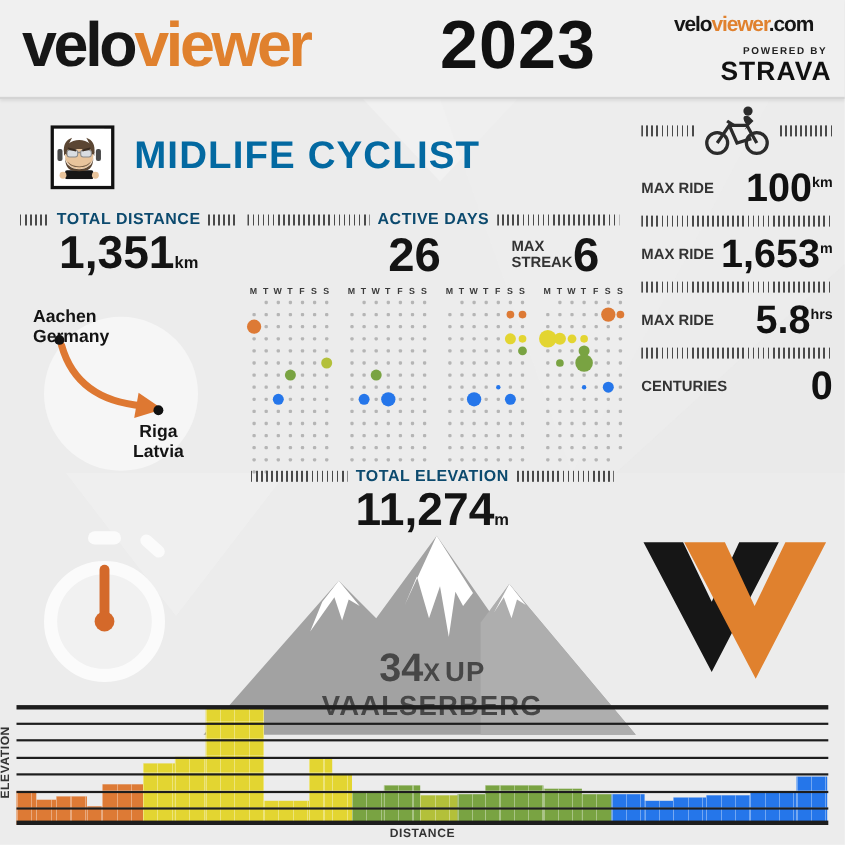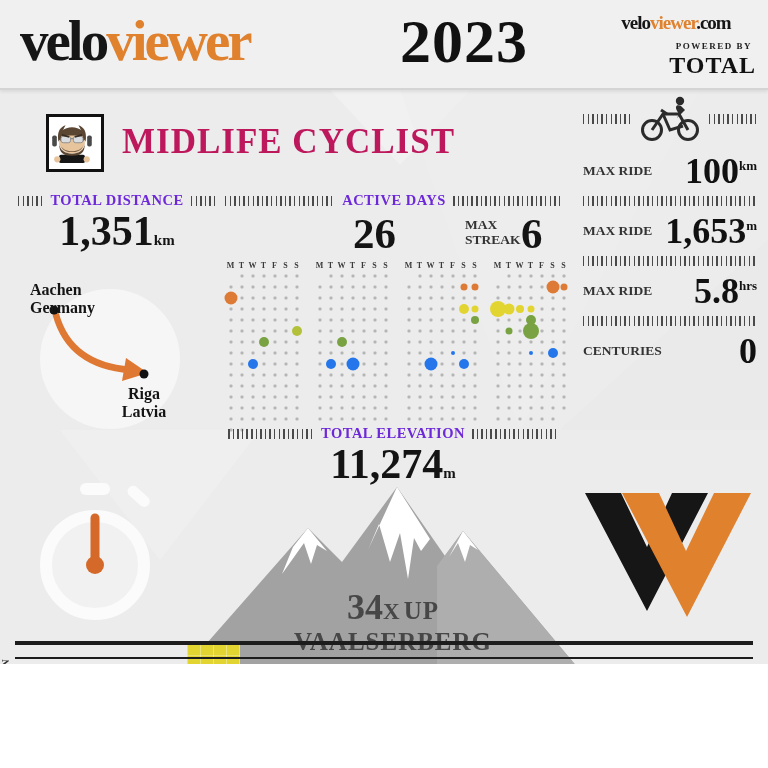--- a/index.html
+++ b/index.html
@@ -1,36 +1,36 @@
 <!DOCTYPE html>
 <html><head>
 <meta charset="utf-8">
 <style>
   html,body{margin:0;padding:0;}
-  .canvas{position:relative;width:768px;height:664px;background:#ececec;overflow:hidden;
-          font-family:Liberation Serif, serif;color:#222;}
+  .canvas{position:relative;width:768px;height:768px;background:#ececec;overflow:hidden;
+          font-family:Liberation Sans, sans-serif;color:#222;}
   .wm{position:absolute;inset:0;z-index:0;}
   
   .header{position:absolute;left:0;top:0;width:768px;height:88px;background:#f0f0f0;
           border-bottom:2px solid #d4d4d4;box-shadow:0 2px 3px rgba(0,0,0,.08);z-index:3;}
   .logo{position:absolute;left:20px;top:8px;font-size:57px;font-weight:bold;letter-spacing:-3px;color:#161616;}
   .logo .accent{color:#e0812e;}
   .year{position:absolute;left:400px;top:6px;font-size:62px;font-weight:bold;letter-spacing:1px;color:#111;}
   .site{position:absolute;right:12px;top:12px;width:160px;text-align:center;}
   .site .url{font-size:19px;font-weight:bold;letter-spacing:-1px;color:#161616;}
   .site .url .accent{color:#e0812e;}
   .site .pby{font-size:9px;font-weight:bold;letter-spacing:1.5px;color:#222;margin-top:7px;text-align:right;padding-right:4px;}
   .site .strava{font-size:24px;font-weight:bold;letter-spacing:1px;color:#111;text-align:right;margin-top:1px;}
   
   .avatar{position:absolute;left:46px;top:114px;width:52px;height:52px;background:#fff;border:3px solid #111;z-index:3;}
-  .athlete{position:absolute;left:122px;top:122px;font-size:35px;font-weight:bold;letter-spacing:1px;color:#be185d;z-index:3;}
+  .athlete{position:absolute;left:122px;top:122px;font-size:35px;font-weight:bold;letter-spacing:1px;color:#0369a1;z-index:3;}
   
   .ticks{height:10px;background:repeating-linear-gradient(90deg,#4a4a4a 0 1.5px,transparent 1.5px 4.6px);}
   .seclabel{display:flex;align-items:center;gap:7px;}
-  .seclabel .txt{font-size:14.5px;font-weight:bold;color:#6d28d9;letter-spacing:.5px;white-space:nowrap;}
+  .seclabel .txt{font-size:14.5px;font-weight:bold;color:#0c4a6e;letter-spacing:.5px;white-space:nowrap;}
   .bigval{font-weight:bold;color:#141414;}
   .unit{font-size:15px;font-weight:bold;color:#141414;}
   section{position:absolute;z-index:2;}
   
   .td{left:18px;top:192px;width:198px;}
   .td .val{text-align:center;font-size:42px;margin-top:-2px;}
   .map{position:relative;width:198px;height:175px;margin-top:2px;}
   .map .circle{position:absolute;left:22px;top:32px;width:140px;height:140px;border-radius:50%;background:#f6f6f6;}
   .map .from{position:absolute;left:12px;top:24px;font-size:16px;font-weight:bold;line-height:1.15;color:#141414;}
   .map .to{position:absolute;left:88px;top:128px;width:76px;text-align:center;font-size:16px;font-weight:bold;line-height:1.15;color:#141414;}
@@ -96,21 +96,21 @@
     <polygon points="560,430 768,240 768,430" fill="#e7e7e7" opacity="0.5"></polygon>
     <polygon points="60,430 160,560 260,430" fill="#f1f1f1" opacity="0.6"></polygon>
   </svg>
 
   <div class="header">
     <div class="logo"><span>velo</span><span class="accent">viewer</span></div>
     <div class="year">2023</div>
     <div class="site">
       <div class="url"><span>velo</span><span class="accent">viewer</span><span>.com</span></div>
       <div class="pby">POWERED BY</div>
-      <div class="strava">TOTAL</div>
+      <div class="strava">STRAVA</div>
     </div>
   </div>
 
   <div class="avatar">
     <svg width="46" height="46" viewBox="0 0 50 50">
       <rect x="0" y="0" width="50" height="50" fill="#ffffff"></rect>
       <rect x="11" y="41" width="28" height="9" rx="2" fill="#161616"></rect>
       <circle cx="9" cy="46" r="3.4" fill="#e8c49c"></circle>
         <circle cx="41" cy="46" r="3.4" fill="#e8c49c"></circle>
       <rect x="3.5" y="20" width="5" height="12" rx="2" fill="#4a4a4a"></rect>

